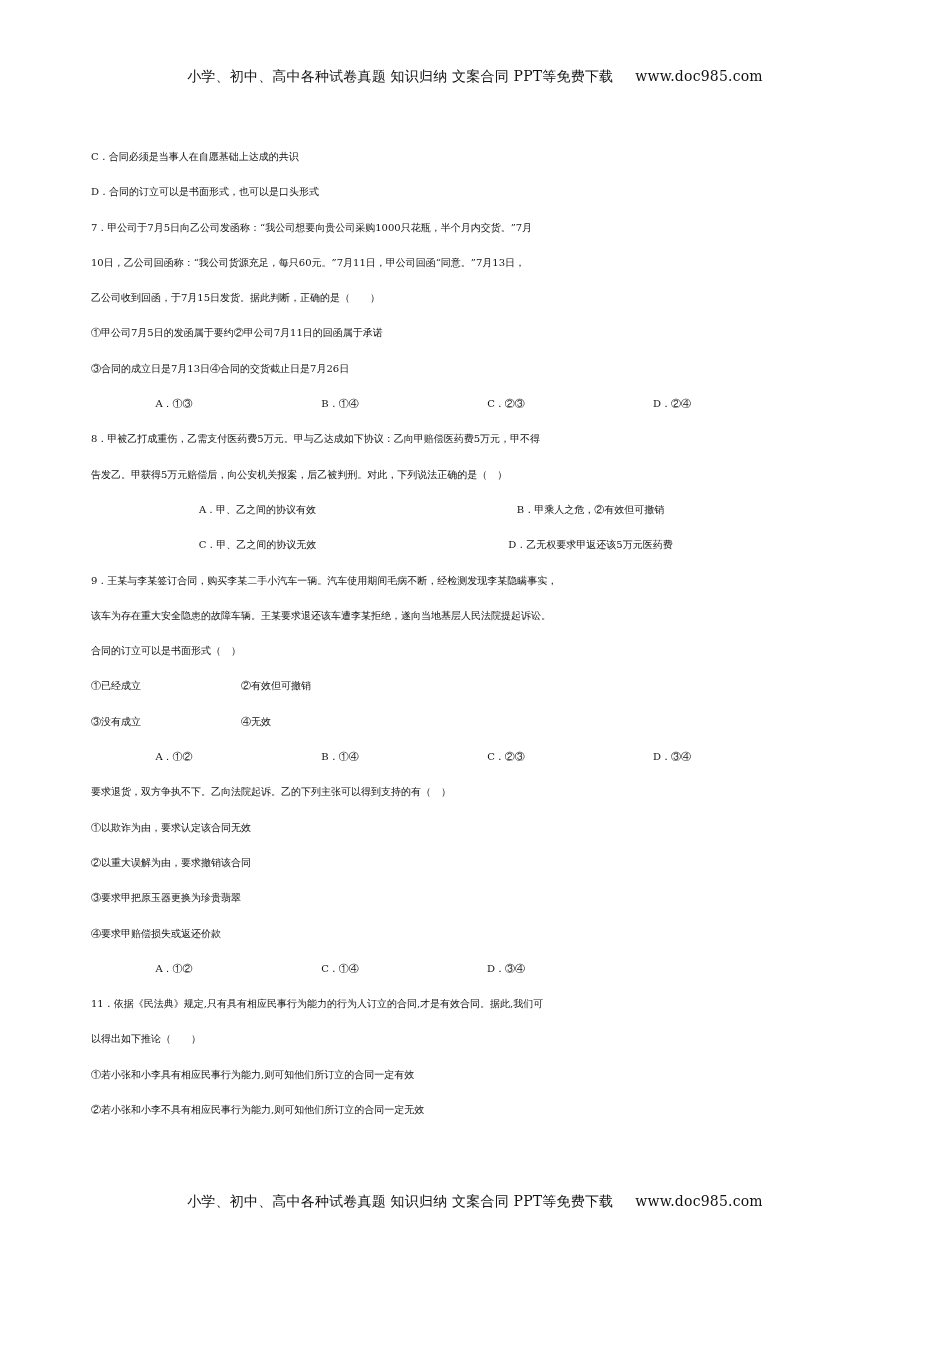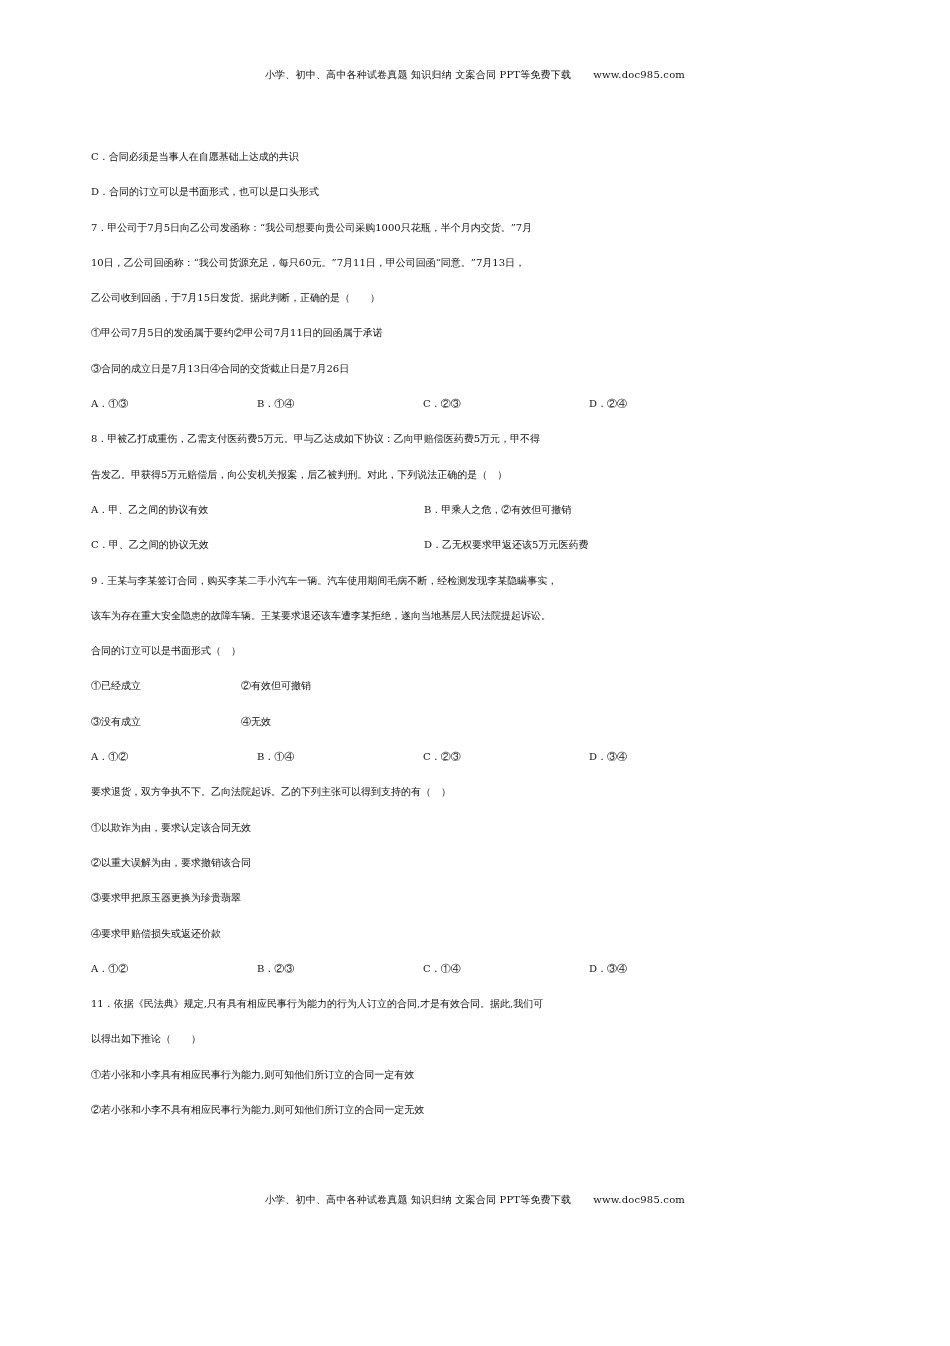--- a/index.html
+++ b/index.html
@@ -3,34 +3,34 @@
   <meta charset="utf-8">
   <style>
     html, body { margin: 0; padding: 0; background: #ffffff; }
     body {
       width: 950px; height: 1346px; position: relative; overflow: hidden;
       font-family: "DejaVu Serif", "Liberation Serif", serif;
       color: #111111;
     }
     .page-header, .page-footer {
       position: absolute; left: 0; width: 950px; text-align: center;
-      font-size: 10px; letter-spacing: 0.2px; white-space: nowrap;
+      font-size: 14px; letter-spacing: 0.2px; white-space: nowrap;
     }
     .page-header { top: 68px; }
     .page-footer { top: 1193px; }
     .page-header .url, .page-footer .url { margin-left: 22px; }
     .content {
       position: absolute; left: 91px; top: 145px; width: 780px;
     }
     .line {
       height: 35.3px; line-height: 24px; font-size: 10px;
       white-space: nowrap; overflow: visible;
     }
     .choices { display: flex; }
-    .choice { display: inline-block; }
+    .choice { display: inline-block; text-align: center; }
     .c4 .choice { width: 166px; }
     .c2 .choice { width: 333px; }
     .stmt-row .stmt { display: inline-block; width: 150px; }
   </style>
 </head>
 <body>
 
 <div class="page-header">
   <span>小学、初中、高中各种试卷真题 知识归纳 文案合同 PPT等免费下载</span><span class="url">www.doc985.com</span>
 </div>
@@ -86,21 +86,20 @@
   </div>
 
   <div>
     <div class="line">要求退货，双方争执不下。乙向法院起诉。乙的下列主张可以得到支持的有（　）</div>
     <div class="line">①以欺诈为由，要求认定该合同无效</div>
     <div class="line">②以重大误解为由，要求撤销该合同</div>
     <div class="line">③要求甲把原玉器更换为珍贵翡翠</div>
     <div class="line">④要求甲赔偿损失或返还价款</div>
     <div class="line choices c4">
       <span class="choice">A．①②</span>
-      <span class="choice">B．②③</span>
       <span class="choice">C．①④</span>
       <span class="choice">D．③④</span>
     </div>
   </div>
 
   <div>
     <div class="line">11．依据《民法典》规定,只有具有相应民事行为能力的行为人订立的合同,才是有效合同。据此,我们可</div>
     <div class="line">以得出如下推论（　　）</div>
     <div class="line">①若小张和小李具有相应民事行为能力,则可知他们所订立的合同一定有效</div>
     <div class="line">②若小张和小李不具有相应民事行为能力,则可知他们所订立的合同一定无效</div>

